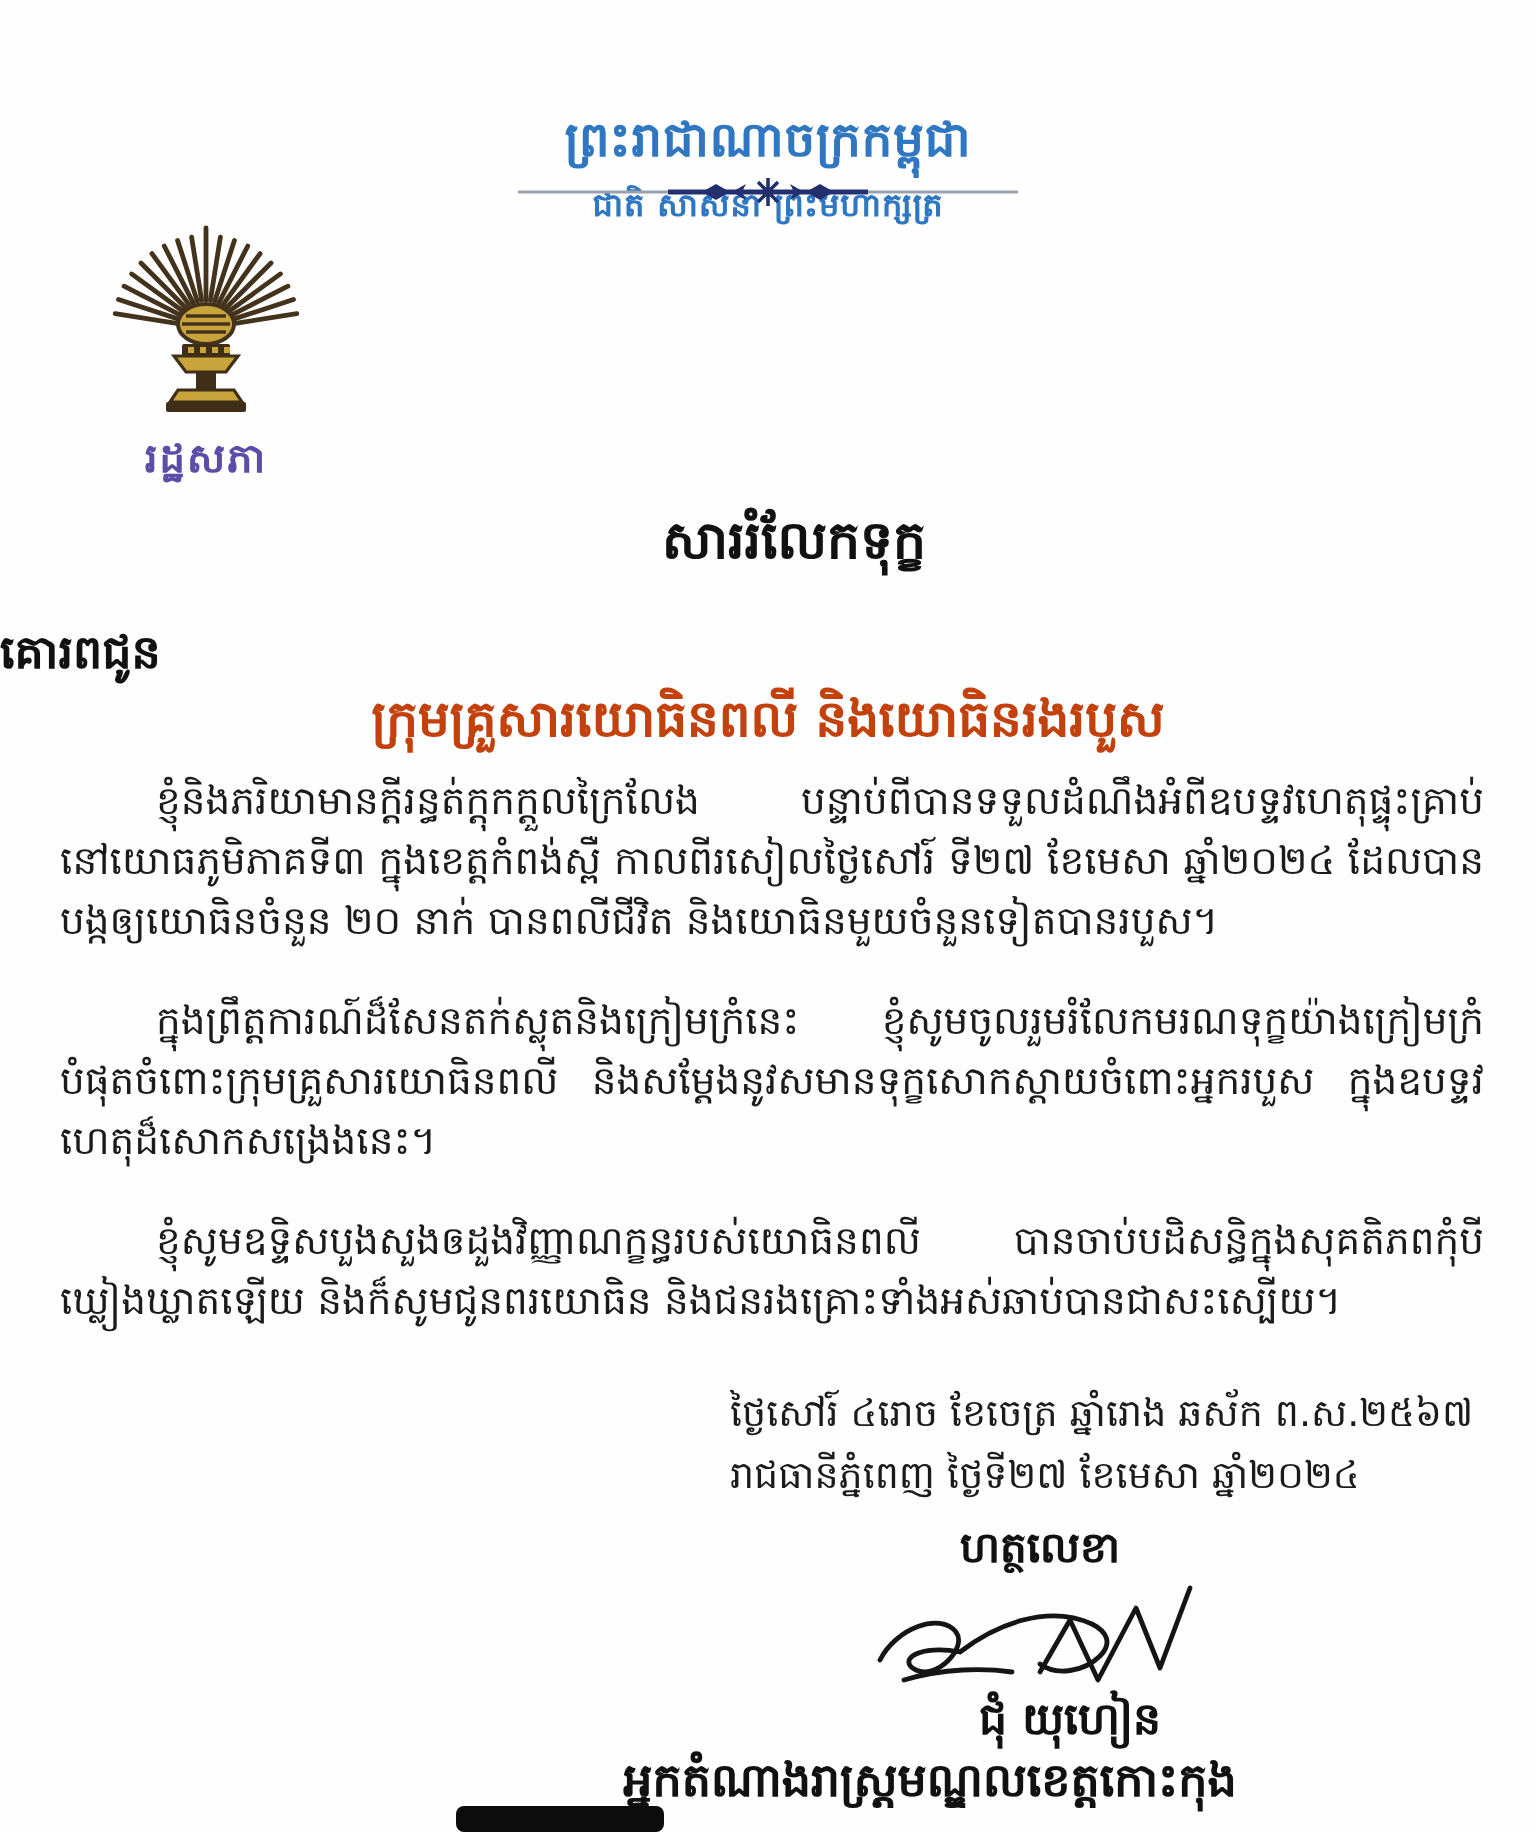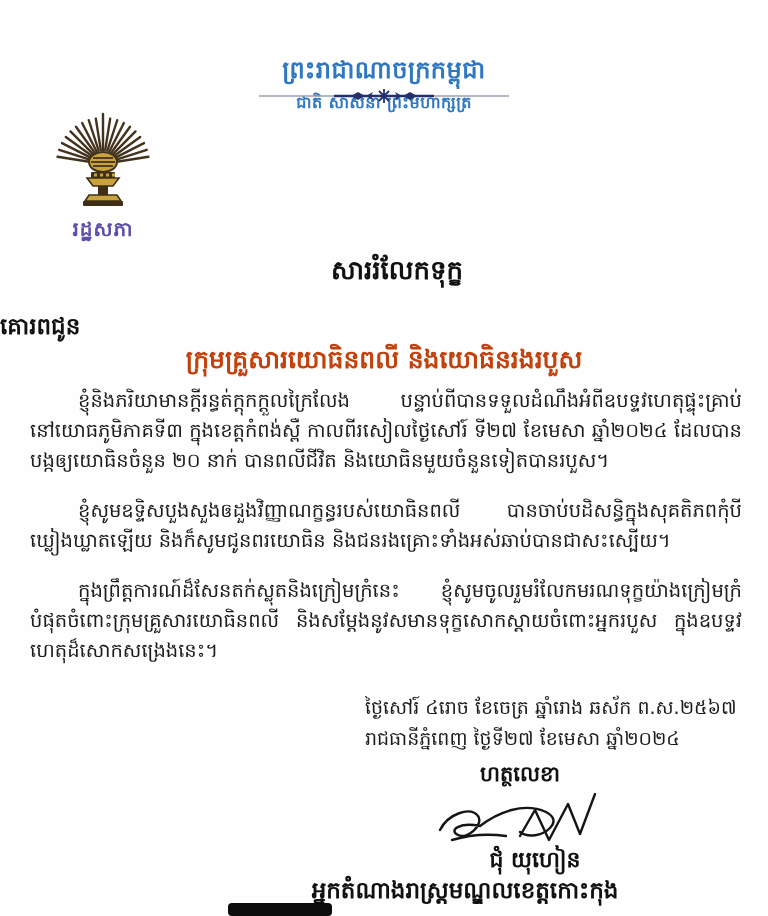--- a/index.html
+++ b/index.html
@@ -160,22 +160,22 @@
     </svg>
     <div class="emblem-caption">រដ្ឋសភា</div>
   </div>
 
   <div class="doc-title">សាររំលែកទុក្ខ</div>
   <div class="doc-salutation">គោរពជូន</div>
   <div class="doc-addressee">ក្រុមគ្រួសារយោធិនពលី និងយោធិនរងរបួស</div>
 
   <div class="body-text">
     <p>ខ្ញុំនិងភរិយាមានក្ដីរន្ធត់ក្ដុកក្ដួលក្រៃលែង បន្ទាប់ពីបានទទួលដំណឹងអំពីឧបទ្ទវហេតុផ្ទុះគ្រាប់ នៅយោធភូមិភាគទី៣ ក្នុងខេត្តកំពង់ស្ពឺ កាលពីរសៀលថ្ងៃសៅរ៍ ទី២៧ ខែមេសា ឆ្នាំ២០២៤ ដែលបានបង្កឲ្យយោធិនចំនួន ២០ នាក់ បានពលីជីវិត និងយោធិនមួយចំនួនទៀតបានរបួស។</p>
+    <p>ក្នុងព្រឹត្តការណ៍ដ៏សែនតក់ស្លុតនិងក្រៀមក្រំនេះ ខ្ញុំសូមចូលរួមរំលែកមរណទុក្ខយ៉ាងក្រៀមក្រំបំផុតចំពោះក្រុមគ្រួសារយោធិនពលី និងសម្ដែងនូវសមានទុក្ខសោកស្ដាយចំពោះអ្នករបួស ក្នុងឧបទ្ទវហេតុដ៏សោកសង្រេងនេះ។</p>
     <p>ខ្ញុំសូមឧទ្ទិសបួងសួងឲដួងវិញ្ញាណក្ខន្ធរបស់យោធិនពលី បានចាប់បដិសន្ធិក្នុងសុគតិភពកុំបីឃ្លៀងឃ្លាតឡើយ និងក៏សូមជូនពរយោធិន និងជនរងគ្រោះទាំងអស់ឆាប់បានជាសះស្បើយ។</p>
-    <p>ក្នុងព្រឹត្តការណ៍ដ៏សែនតក់ស្លុតនិងក្រៀមក្រំនេះ ខ្ញុំសូមចូលរួមរំលែកមរណទុក្ខយ៉ាងក្រៀមក្រំបំផុតចំពោះក្រុមគ្រួសារយោធិនពលី និងសម្ដែងនូវសមានទុក្ខសោកស្ដាយចំពោះអ្នករបួស ក្នុងឧបទ្ទវហេតុដ៏សោកសង្រេងនេះ។</p>
   </div>
 
   <div class="closing-dates">
     <div>ថ្ងៃសៅរ៍ ៤រោច ខែចេត្រ ឆ្នាំរោង ឆស័ក ព.ស.២៥៦៧</div>
     <div>រាជធានីភ្នំពេញ ថ្ងៃទី២៧ ខែមេសា ឆ្នាំ២០២៤</div>
   </div>
 
   <div class="sig-label">ហត្ថលេខា</div>
 
   <div class="signature">

